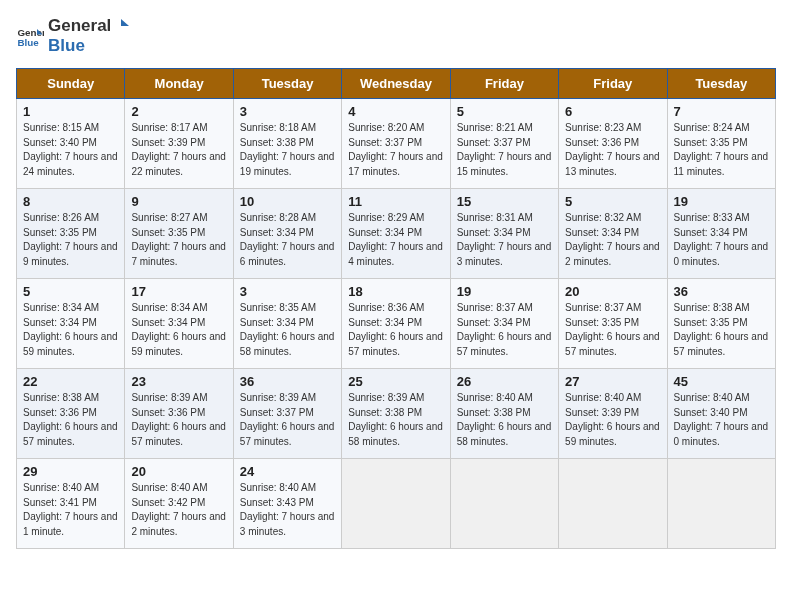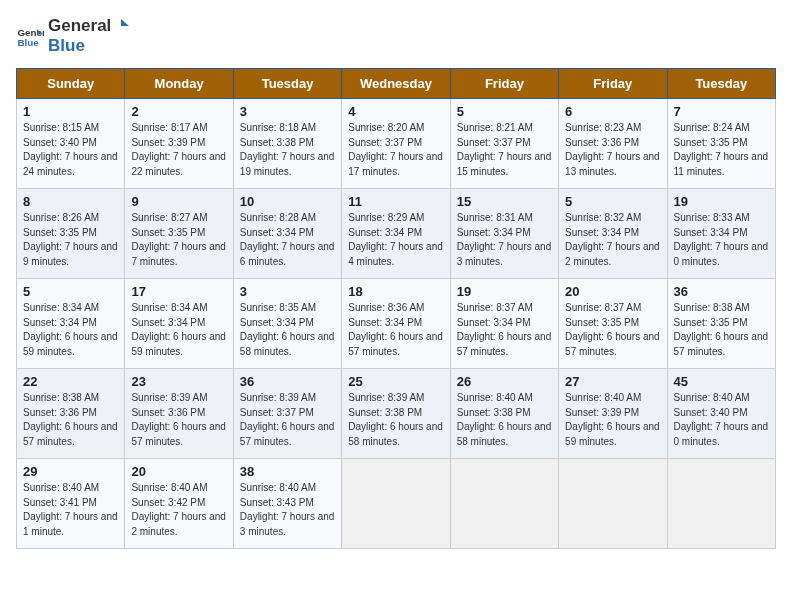--- a/index.html
+++ b/index.html
@@ -358,21 +358,21 @@
       </td>
         <td>
         <div class="day-num">20</div>
         <div class="day-info">
           Sunrise: 8:40 AM<br>
           Sunset: 3:42 PM<br>
           Daylight: 7 hours and 2 minutes.
         </div>
       </td>
         <td>
-        <div class="day-num">38</div>
+        <div class="day-num">24</div>
         <div class="day-info">
           Sunrise: 8:40 AM<br>
           Sunset: 3:43 PM<br>
           Daylight: 7 hours and 3 minutes.
         </div>
       </td>
         <td class="empty-cell"></td>
         <td class="empty-cell"></td>
         <td class="empty-cell"></td>
         <td class="empty-cell"></td>

